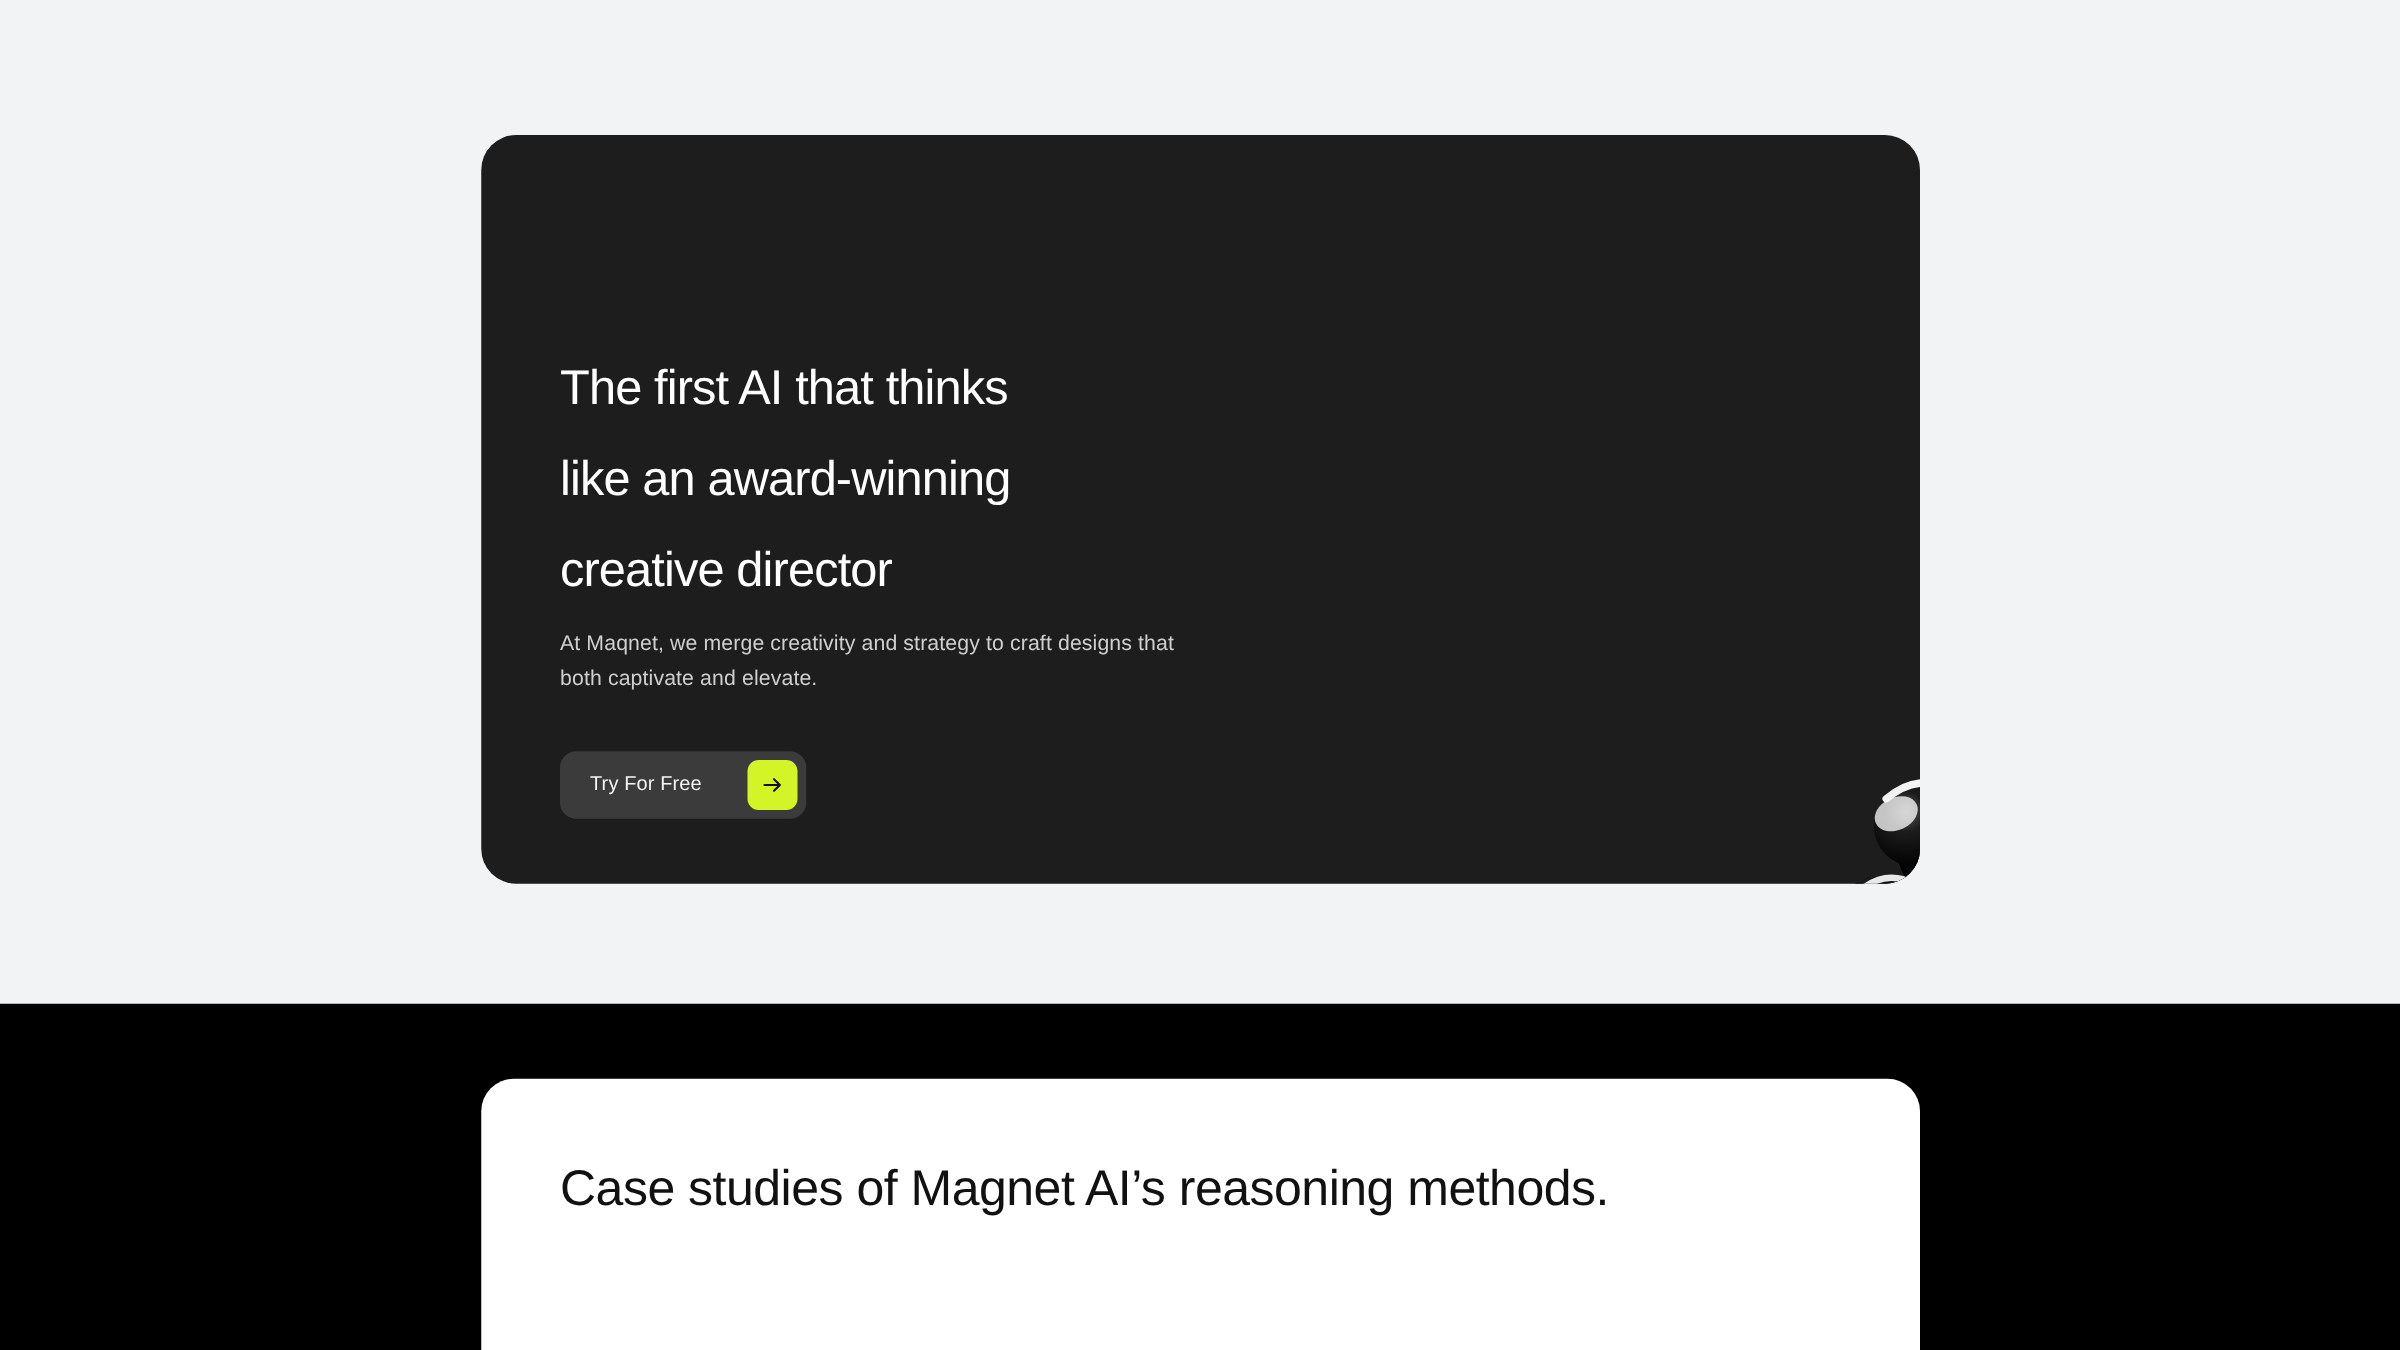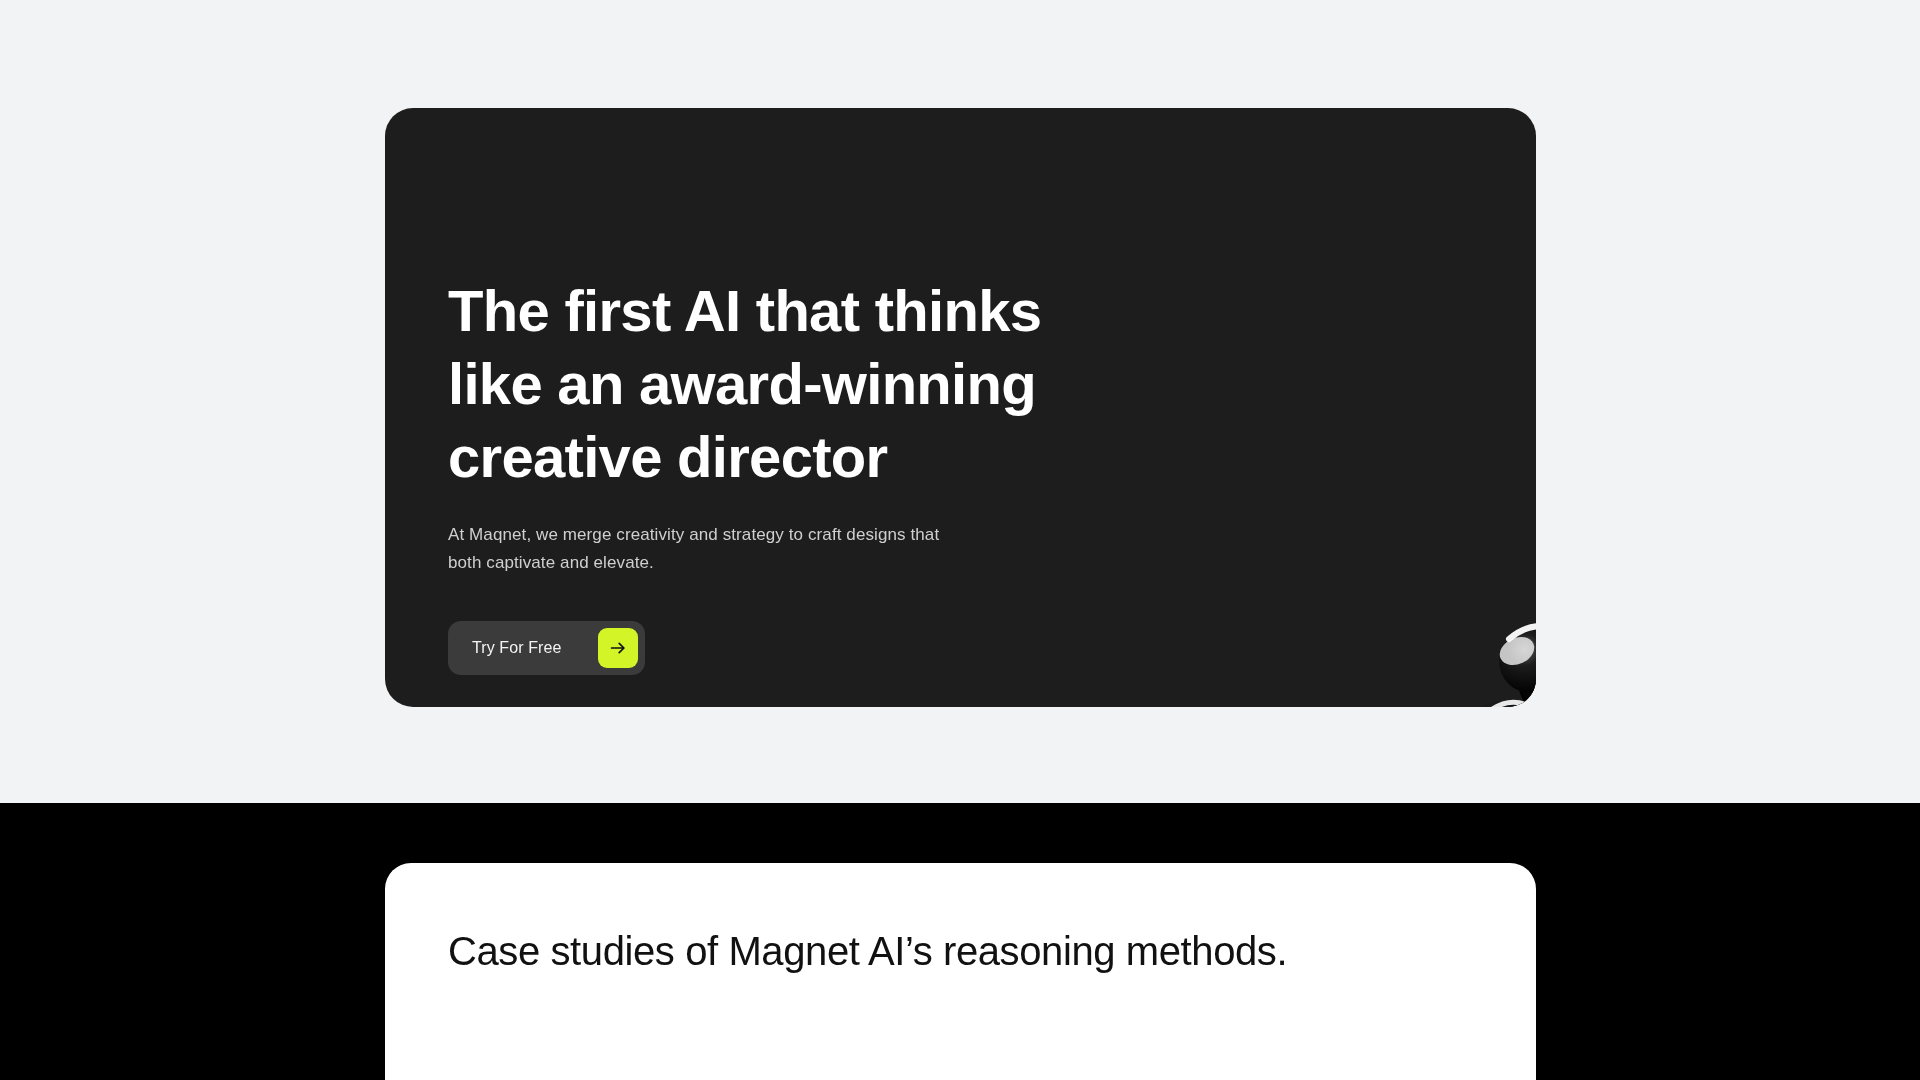--- a/index.html
+++ b/index.html
@@ -20,26 +20,26 @@
     position:absolute; left:385px; top:108px;
     width:1151px; height:599px;
     background:#1d1d1d;
     border-radius:28px;
     overflow:hidden;
   }
   .hero-copy {
     position:absolute; left:63px; top:166px; width:680px;
   }
   .hero-title {
-    font-size:58px; line-height:73px; font-weight:700;
+    font-size:39px; line-height:73px; font-weight:400;
     color:#ffffff; letter-spacing:-0.7px;
     white-space:pre-line;
   }
   .hero-sub {
-    margin-top:28px;
+    margin-top:8px;
     font-size:17px; line-height:28px; font-weight:400;
     color:#cfcfcf; letter-spacing:0.1px;
     white-space:pre-line;
   }
   .cta-wrap { margin-top:44px; }
   .cta-button {
     display:inline-flex; align-items:center;
     background:#3b3b3b; border:none; border-radius:13px;
     padding:7px 7px 7px 24px; gap:36px; cursor:pointer;
   }

